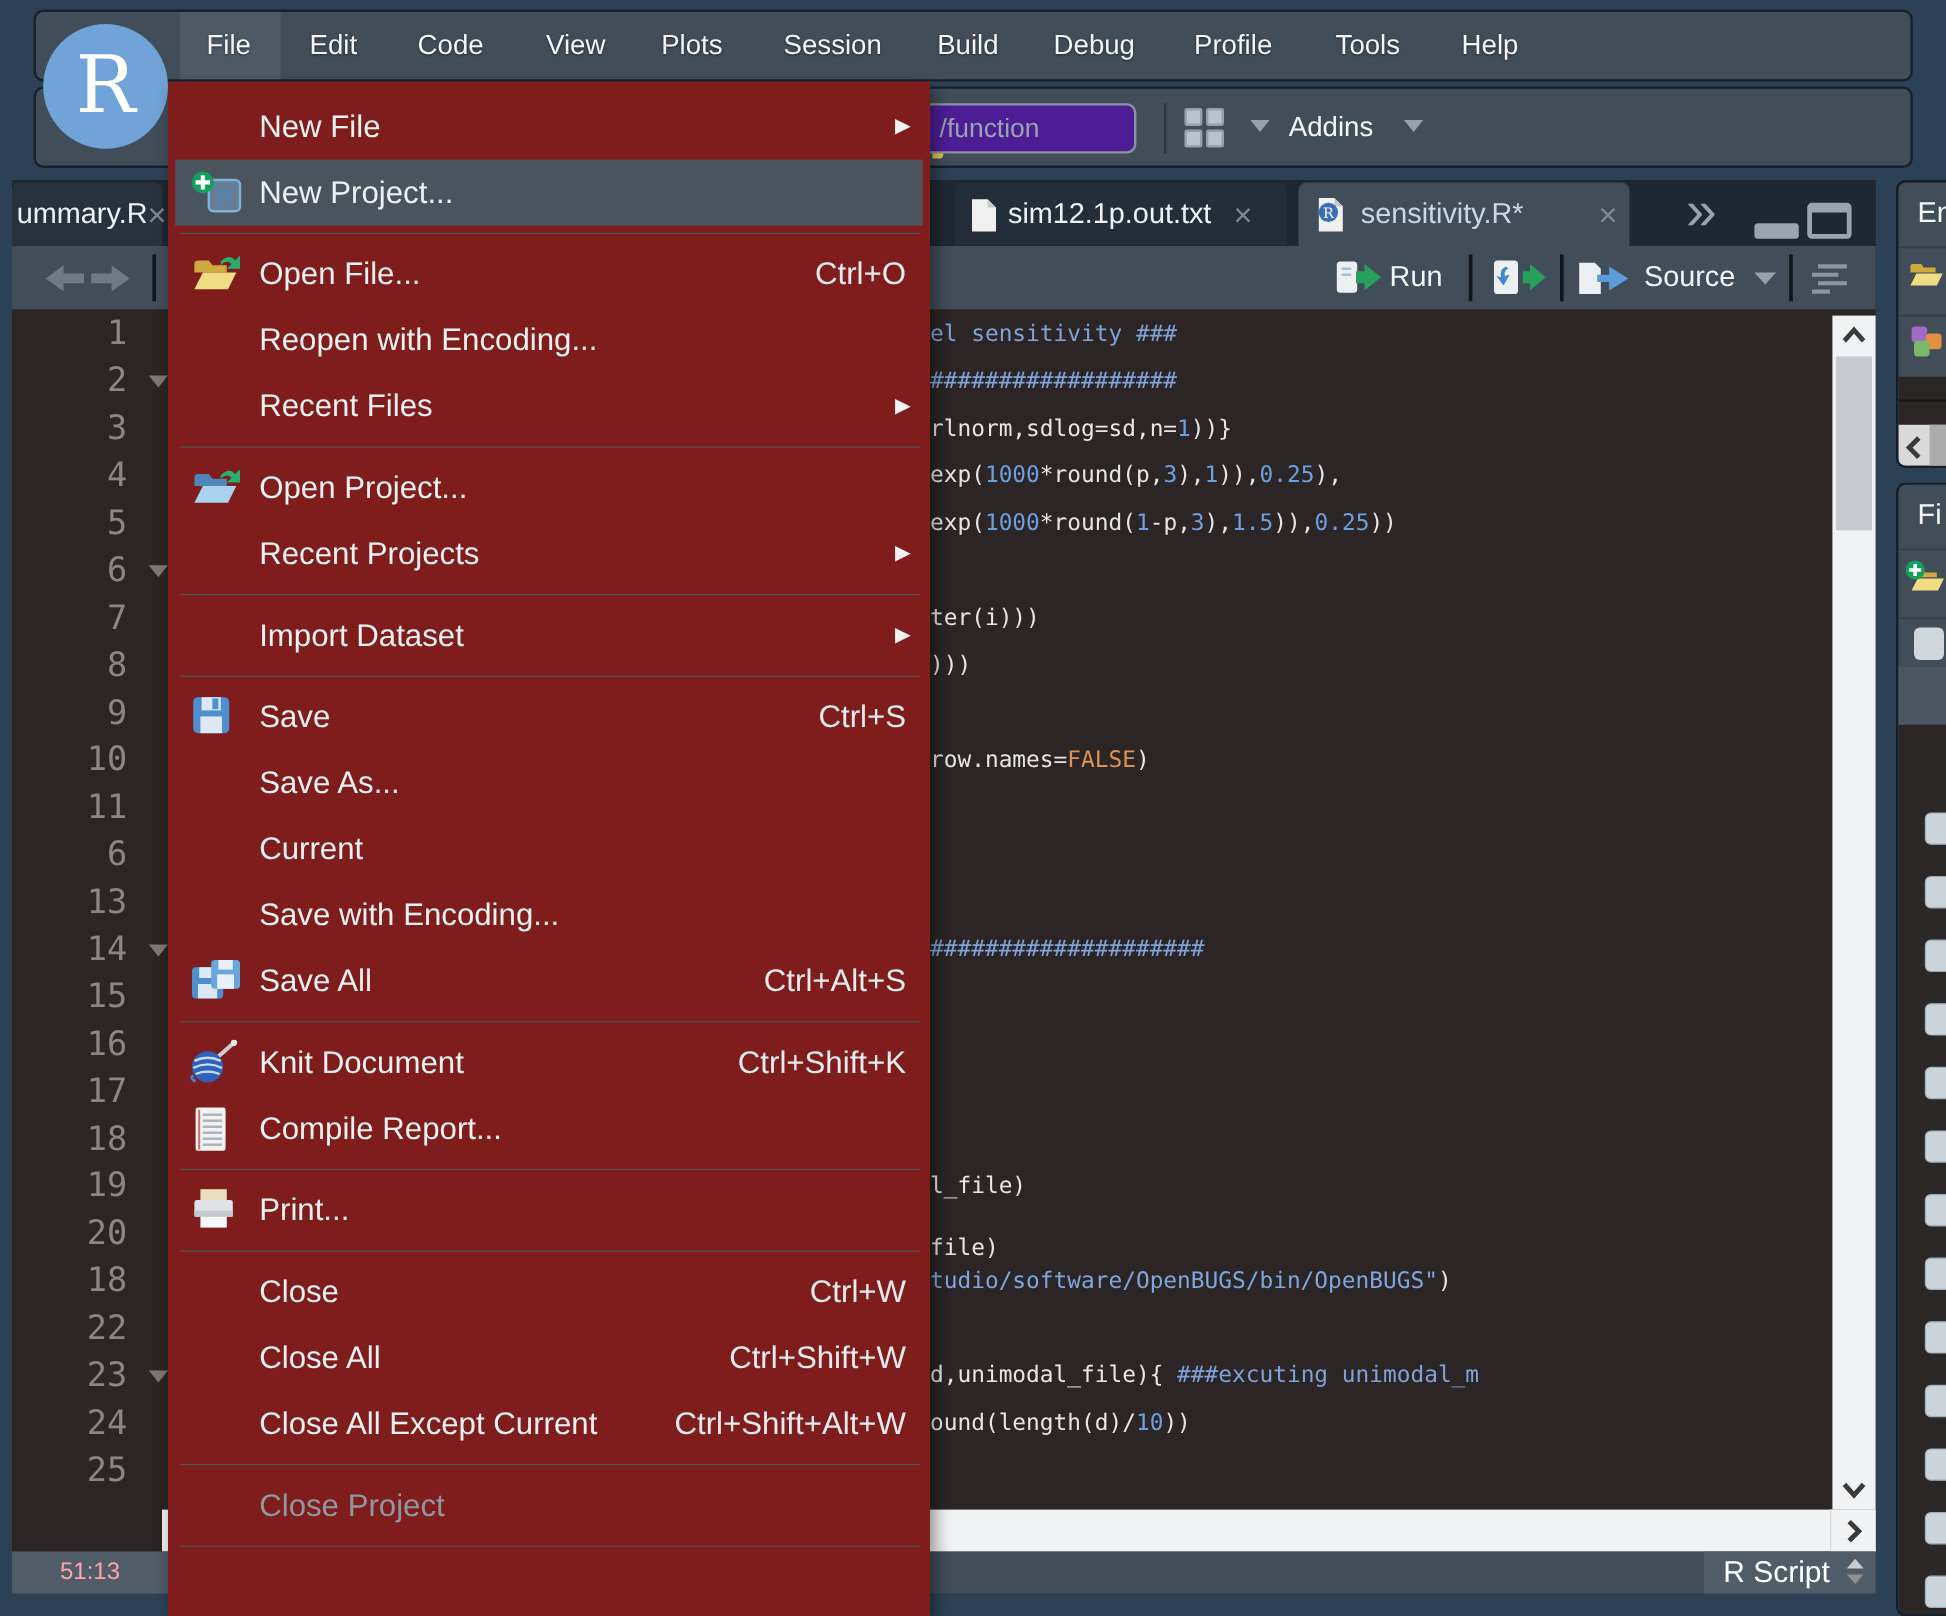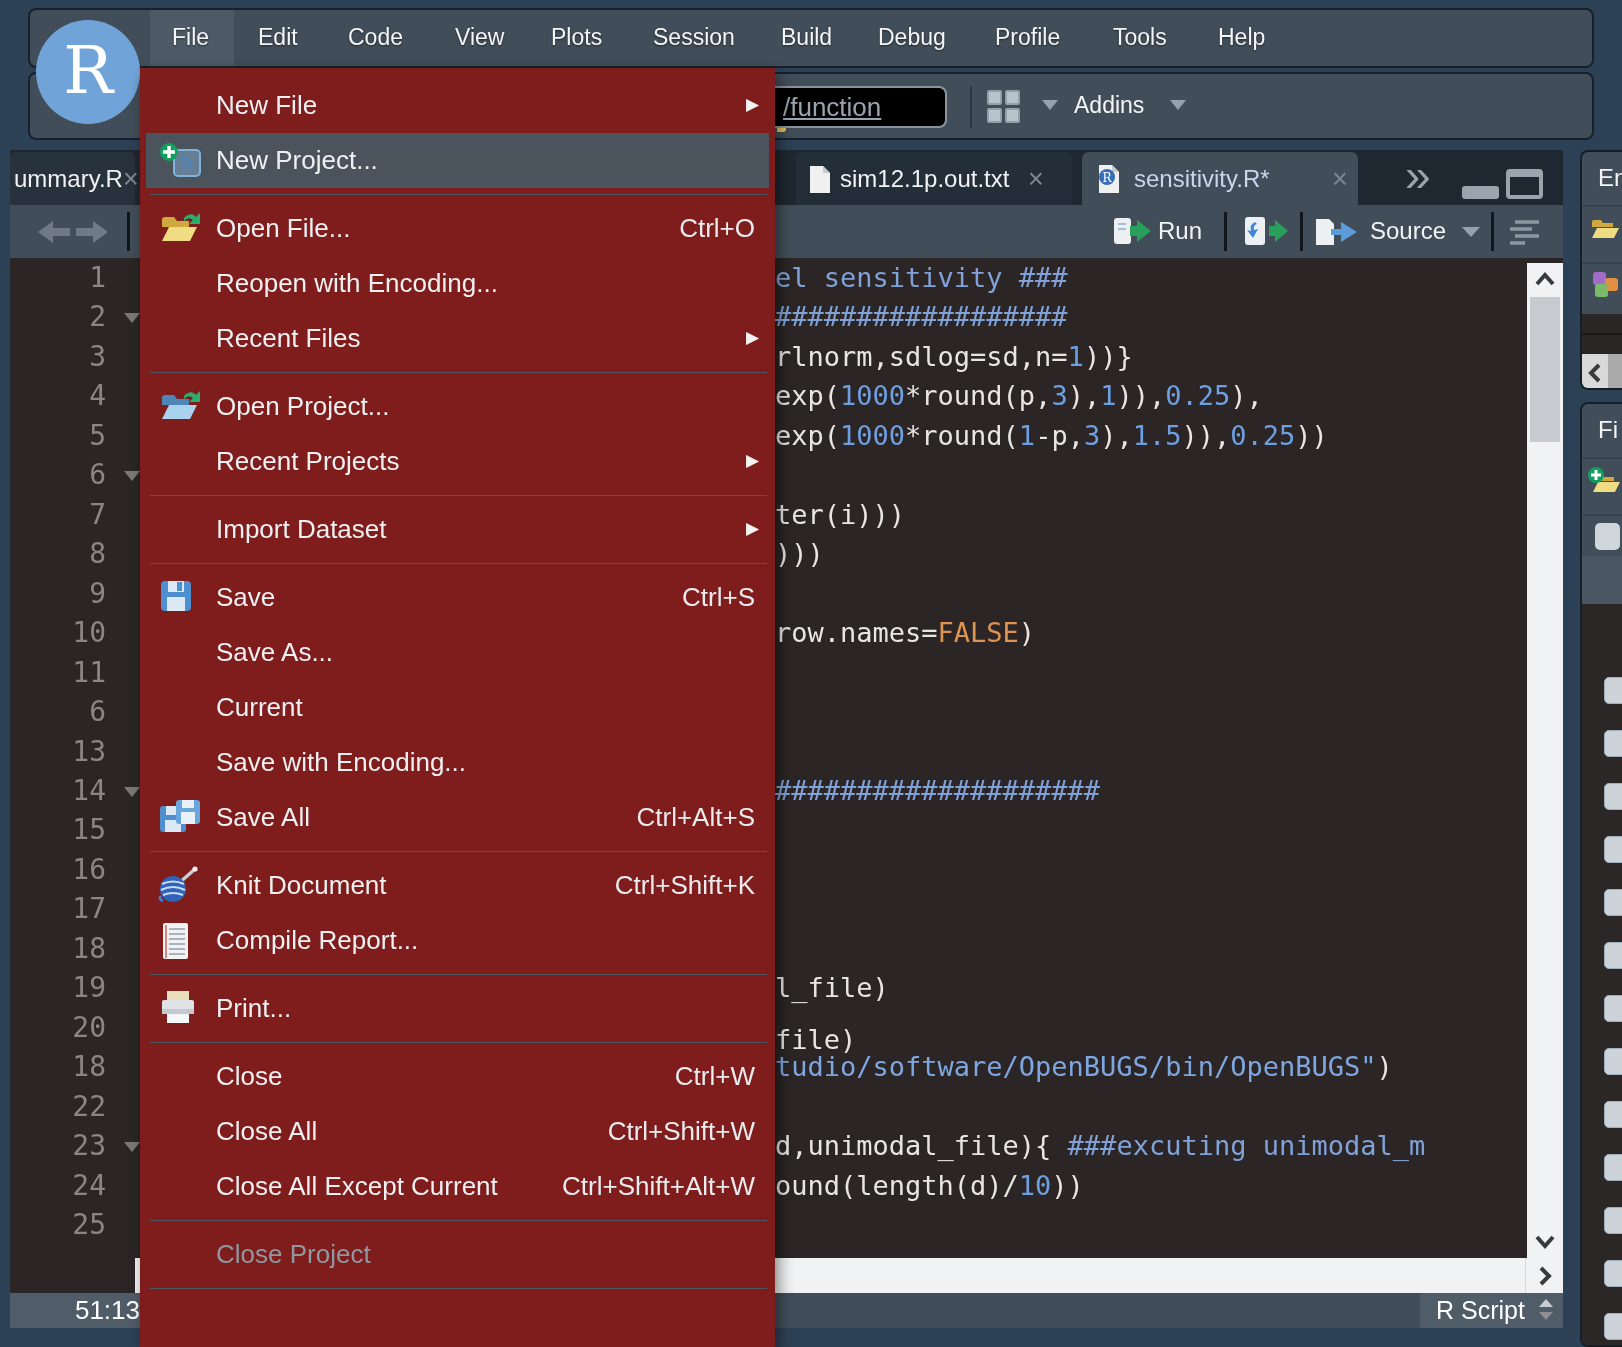--- a/index.html
+++ b/index.html
@@ -10,23 +10,23 @@
   
   .bar{position:absolute;left:28px;width:1566px;background:#414d58;border:2px solid #16212c;border-radius:8px;}
   #bar1{top:8px;height:60px;}
   #bar2{top:72px;height:68px;}
   #menubar-highlight{position:absolute;left:120px;top:0;width:84px;height:56px;background:#4d5a66;}
   .mb-item{position:absolute;top:14px;font-size:23px;color:#f4f6f8;cursor:default;text-shadow:0 1px 2px rgba(0,0,0,.5);}
   #logo{position:absolute;left:36px;top:20px;width:104px;height:104px;border-radius:50%;
         background:#70a4d8;z-index:30;display:flex;align-items:center;justify-content:center;}
   #logo span{font-family:"DejaVu Serif",serif;font-size:66px;color:#fff;margin-top:-4px;}
 
-  #find-box{position:absolute;left:735px;top:12px;width:182px;height:42px;background:#000000;
-            border:2px solid #8a959f;border-radius:8px;font-size:26px;color:#9aa4ae;
-            line-height:38px;padding-left:16px;overflow:hidden;white-space:nowrap;text-decoration:underline;}
+  #find-box{position:absolute;left:735px;top:12px;width:182px;height:42px;background:#4c1d95;
+            border:2px solid #8a959f;border-radius:8px;font-size:22px;color:#9aa4ae;
+            line-height:38px;padding-left:16px;overflow:hidden;white-space:nowrap;}
   #icon-sliver{position:absolute;left:747px;top:32px;width:9px;height:26px;background:#e3c155;border-radius:0 3px 3px 0;}
   .bar-sep{position:absolute;top:12px;width:2px;height:42px;background:#2c3844;}
   #grid-icon{position:absolute;left:957px;top:16px;width:34px;height:34px;}
   #grid-icon div{position:absolute;width:15px;height:15px;background:#b9c3cb;border:2px solid #93a0aa;border-radius:2px;}
   .caret{width:0;height:0;border-left:8px solid transparent;border-right:8px solid transparent;
          border-top:10px solid #97a1ab;position:absolute;}
   #addins-label{position:absolute;left:1044px;top:18px;font-size:23px;color:#f4f6f8;}
 
   
   #file-menu{position:absolute;left:140px;top:68px;width:635px;height:1279px;background:#7f1d1d;
@@ -61,33 +61,33 @@
   .tb-sep{position:absolute;top:7px;width:3px;height:39px;background:#10161c;}
   .tb-label{position:absolute;top:12px;font-size:24px;color:#f2f4f6;}
   .tb-ico{position:absolute;}
 
   #code-region{position:absolute;left:0;top:108px;width:1553px;height:1000px;background:#2b2525;overflow:hidden;}
   .gut-row{position:absolute;left:0;width:112px;text-align:right;padding-right:16px;
            font-family:"DejaVu Sans Mono",monospace;font-size:28px;color:#8d8585;height:40px;line-height:40px;}
   .fold{position:absolute;left:114px;width:0;height:0;border-left:8px solid transparent;
         border-right:8px solid transparent;border-top:10px solid #7e7874;}
   .code-line{position:absolute;left:765px;white-space:pre;font-family:"DejaVu Sans Mono",monospace;
-             font-size:27px;line-height:40px;height:40px;}
+             font-size:19px;line-height:40px;height:40px;}
   .c-plain{color:#e8e6e3;} .c-comment{color:#81a2d8;} .c-number{color:#6e9fe0;}
   .c-constant{color:#de9352;} .c-string{color:#7ea6e0;}
 
   #vscroll{position:absolute;left:1517px;top:113px;width:36px;height:995px;background:#f1f2f3;}
   #vthumb{position:absolute;left:3px;top:34px;width:30px;height:145px;background:#c7cbcf;}
   .scroll-arrow{position:absolute;left:7px;}
   #hscroll{position:absolute;left:125px;top:1108px;width:1428px;height:35px;background:#f1f2f3;}
   #hscroll-btn{position:absolute;right:0;top:0;width:38px;height:35px;background:#f1f2f3;border-left:1px solid #d8d8d8;}
 
   #ed-status{position:absolute;left:0;top:1143px;width:1553px;height:35px;background:#414d59;}
   #cursor-pos{position:absolute;left:0;top:0;width:130px;height:35px;background:#505c68;
-              font-size:26px;color:#ffffff;text-align:right;line-height:34px;}
+              font-size:20px;color:#fca5a5;text-align:center;line-height:34px;}
   #ftype-box{position:absolute;left:1410px;top:0;width:143px;height:35px;background:#505c68;font-size:25px;color:#fff;line-height:34px;}
   #ftype-box span{margin-left:16px;}
   .spin{position:absolute;right:10px;width:0;height:0;border-left:7px solid transparent;border-right:7px solid transparent;}
   .spin.up{top:6px;border-bottom:8px solid #c9cdd1;}
   .spin.dn{top:19px;border-top:8px solid #8d8f92;}
 
   
   .rpane{position:absolute;left:1580px;width:42px;background:#414d58;border-radius:8px 0 0 8px;
          border:2px solid #141f2a;border-right:none;overflow:hidden;}
   #env-pane{top:150px;height:240px;}

